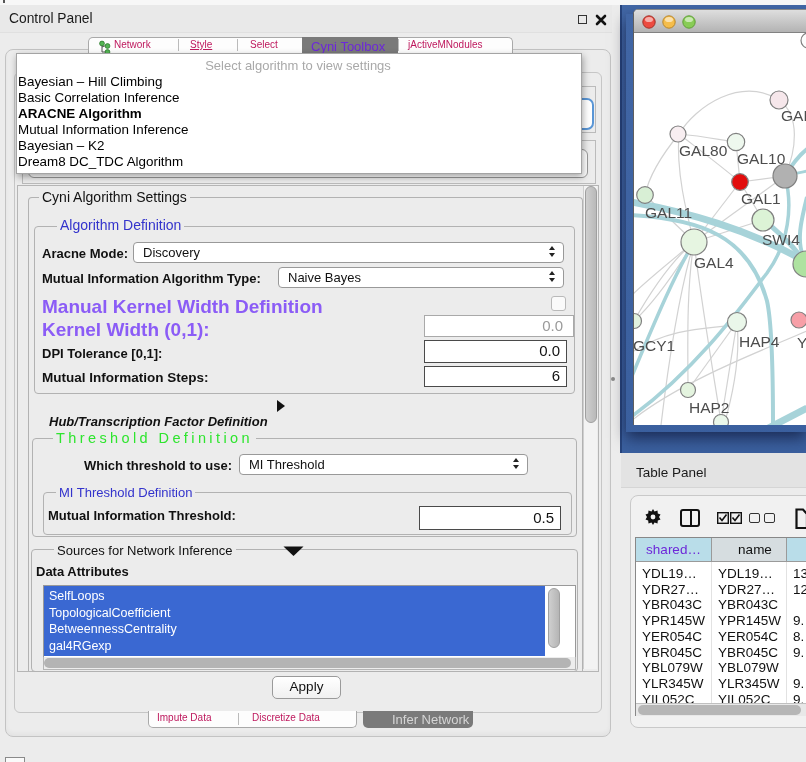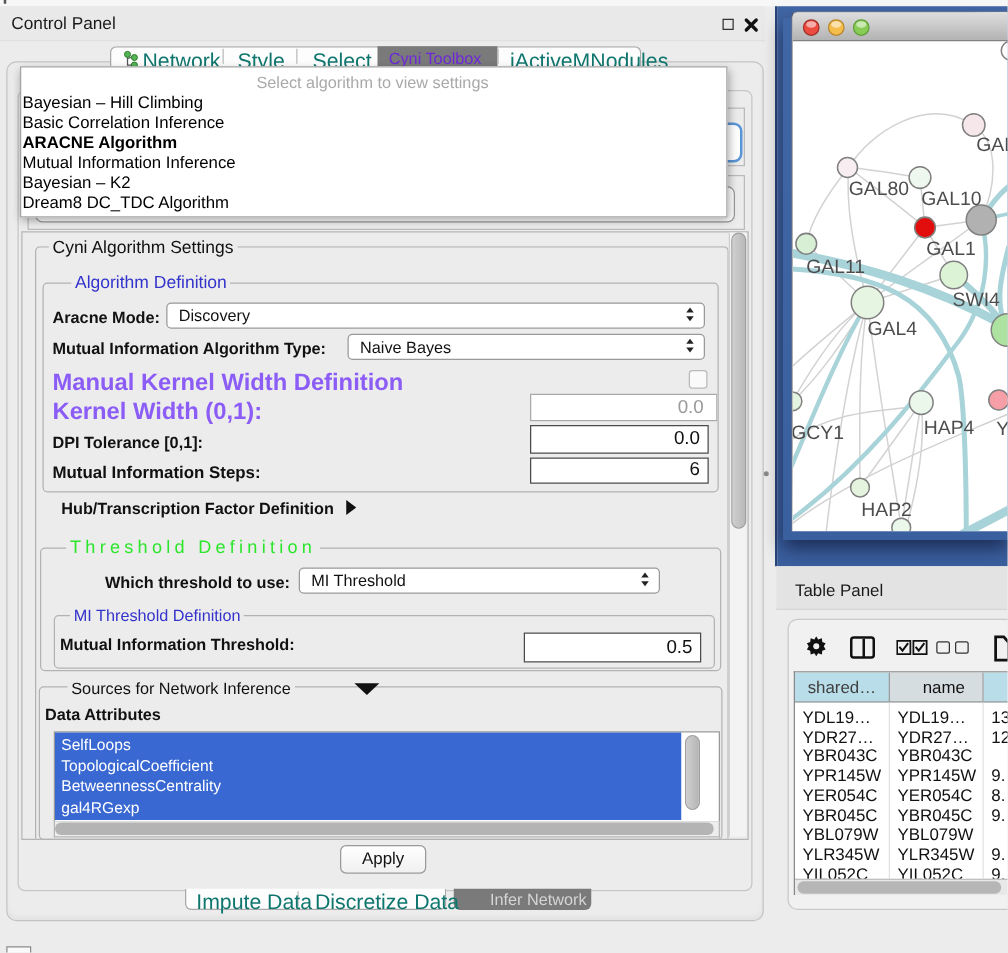--- a/index.html
+++ b/index.html
@@ -1,19 +1,19 @@
 <!DOCTYPE html>
 <html><head>
 <meta charset="utf-8">
 <style>
 html,body{margin:0;padding:0;}
 body{width:806px;height:762px;overflow:hidden;background:#ececec;
   font-family:"Liberation Sans", sans-serif;position:relative;}
 .abs{position:absolute;}
-.lbl{font-size:17px;color:#0f766e;white-space:nowrap;}
+.lbl{font-size:10px;color:#be185d;white-space:nowrap;}
 .blbl{font-size:13px;font-weight:bold;color:#111;white-space:nowrap;}
 .glbl{font-size:19px;font-weight:bold;color:#8b5cf6;white-space:nowrap;}
 .combo{position:absolute;background:#fff;border:1px solid #999;border-radius:4px;
   font-size:13px;color:#111;line-height:19px;padding-left:9px;box-sizing:border-box;}
 .carr{position:absolute;right:7px;top:3px;width:7px;}
 .carr:before{content:"";position:absolute;left:0;top:0;border-left:3.5px solid transparent;
   border-right:3.5px solid transparent;border-bottom:4.5px solid #222;}
 .carr:after{content:"";position:absolute;left:0;top:7px;border-left:3.5px solid transparent;
   border-right:3.5px solid transparent;border-top:4.5px solid #222;}
 .tfield{position:absolute;background:#fff;border:1.5px solid #4a4a4a;
@@ -84,21 +84,21 @@
 
 <div class="abs glbl" style="left:42px;top:319px;">Kernel Width (0,1):</div>
 <div class="tfield" style="left:424px;top:315px;width:150px;height:22px;border:1px solid #a9a9a9;color:#9a9a9a;line-height:20px;font-size:15px;padding-right:10px;">0.0</div>
 
 <div class="abs blbl" style="left:42px;top:346px;">DPI Tolerance [0,1]:</div>
 <div class="tfield" style="left:424px;top:340px;width:143px;height:23px;line-height:20px;font-size:15px;">0.0</div>
 
 <div class="abs blbl" style="left:42px;top:370px;font-size:13.5px;">Mutual Information Steps:</div>
 <div class="tfield" style="left:424px;top:366px;width:143px;height:21px;line-height:18px;font-size:15px;">6</div>
 
-<div class="abs blbl" style="left:49px;top:399px;">Hub/Transcription Factor Definition</div>
+<div class="abs blbl" style="left:49px;top:414px;font-style:italic;">Hub/Transcription Factor Definition</div>
 <svg class="abs" style="left:273px;top:399px;" width="14" height="14" viewBox="0 0 14 14">
  <path d="M4 1 L12 7 L4 13 Z" fill="#111"></path>
 </svg>
 
 <div class="gbox" style="left:32px;top:438px;width:543px;height:97px;"></div>
 <div class="gtitle" style="left:41px;top:430px;color:#2ee52e;font-size:14.5px;letter-spacing:3.4px;">Threshold Definition</div>
 
 <div class="abs blbl" style="left:60px;top:458px;width:172px;text-align:right;">Which threshold to use:</div>
 <div class="combo" style="left:239px;top:454px;width:289px;height:21px;">MI Threshold<span class="carr"></span></div>
 
@@ -241,21 +241,21 @@
  <path d="M2.5 5.5 L5 8.5 L9.5 2.5" stroke="#111" stroke-width="1.6" fill="none"></path>
  <path d="M15.5 5.5 L18 8.5 L22.5 2.5" stroke="#111" stroke-width="1.6" fill="none"></path>
 </svg>
 <div class="abs" style="left:749px;top:513px;width:9px;height:8px;border:1.4px solid #333;border-radius:2px;"></div>
 <div class="abs" style="left:764px;top:513px;width:9px;height:8px;border:1.4px solid #333;border-radius:2px;"></div>
 <svg class="abs" style="left:795px;top:508px;" width="12" height="22" viewBox="0 0 12 22">
  <path d="M1.5 1.5 L8 1.5 L12 6 L12 20 L1.5 20 Z" fill="none" stroke="#111" stroke-width="2.2"></path>
 </svg>
 
 <div class="abs" style="left:635px;top:537px;width:171px;height:178px;background:#fff;border-top:1px solid #888;border-left:1px solid #888;overflow:hidden;">
- <div style="position:absolute;left:0;top:0;width:75px;height:23px;background:#b9dde9;border-right:1px solid #9a9a9a;border-bottom:1px solid #9a9a9a;text-align:center;font-size:13.5px;color:#404040;line-height:23px;">shared…</div>
+ <div style="position:absolute;left:0;top:0;width:75px;height:23px;background:#b9dde9;border-right:1px solid #9a9a9a;border-bottom:1px solid #9a9a9a;text-align:center;font-size:13.5px;color:#6d28d9;line-height:23px;">shared…</div>
  <div style="position:absolute;left:76px;top:0;width:74px;height:23px;background:#d6dde0;border-right:1px solid #9a9a9a;border-bottom:1px solid #9a9a9a;text-align:center;font-size:13.5px;color:#111;line-height:23px;text-indent:12px;">name</div>
  <div style="position:absolute;left:151px;top:0;width:25px;height:23px;background:#b9dde9;border-bottom:1px solid #9a9a9a;"></div>
  <div style="position:absolute;left:6px;top:28px;font-size:13.5px;color:#111;line-height:15.7px;">YDL19…<br>YDR27…<br>YBR043C<br>YPR145W<br>YER054C<br>YBR045C<br>YBL079W<br>YLR345W<br>YIL052C</div>
  <div style="position:absolute;left:82px;top:28px;font-size:13.5px;color:#111;line-height:15.7px;">YDL19…<br>YDR27…<br>YBR043C<br>YPR145W<br>YER054C<br>YBR045C<br>YBL079W<br>YLR345W<br>YIL052C</div>
  <div style="position:absolute;left:157px;top:28px;font-size:13.5px;color:#111;line-height:15.7px;">13<br>12<br>&nbsp;<br>9.<br>8.<br>9.<br>&nbsp;<br>9.<br>9.</div>
  <div style="position:absolute;left:75px;top:24px;width:1px;height:141px;background:#e2e2e2;"></div>
  <div style="position:absolute;left:150px;top:24px;width:1px;height:141px;background:#e2e2e2;"></div>
  <div style="position:absolute;left:0px;top:165px;width:171px;height:13px;background:#e8e8e8;border-top:1px solid #c0c0c0;"></div>
  <div style="position:absolute;left:2px;top:166.5px;width:163px;height:10px;background:#b6b6b6;border-radius:6px;"></div>
 </div>

